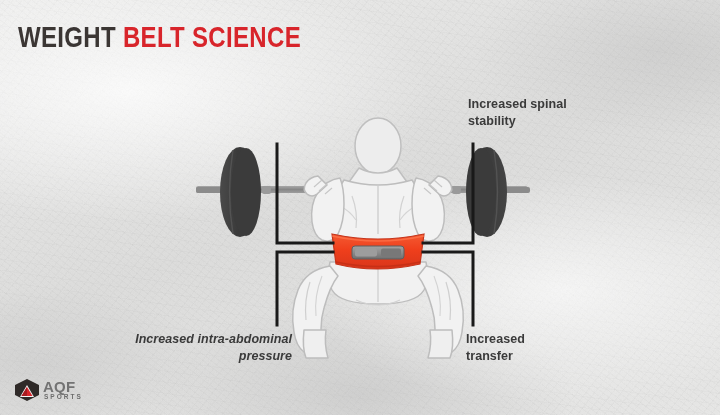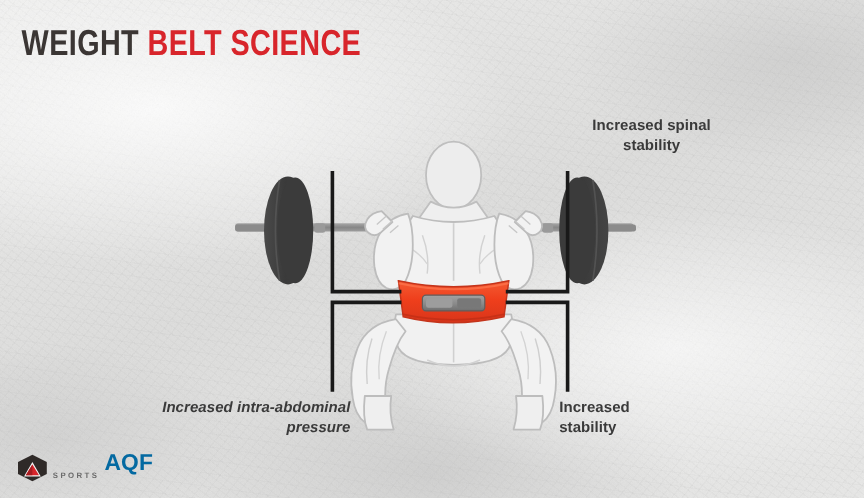--- a/index.html
+++ b/index.html
@@ -59,44 +59,43 @@
   .callout {
     position: absolute;
     font-size: 12.5px;
     line-height: 17px;
     color: #3a3a3a;
     font-weight: 600;
     letter-spacing: 0.05px;
     white-space: pre-line;
   }
   #label-force     { left: 180px; top: 96px;  width: 120px; text-align: center; }
-  #label-spinal    { left: 468px; top: 96px;  width: 150px; text-align: center;  }
+  #label-spinal    { left: 468px; top: 96px;  width: 150px; text-align: left;  }
   #label-pressure  { left: 84px;  top: 331px; width: 208px; text-align: right; font-style: italic; }
   #label-stability { left: 466px; top: 331px; width: 130px; text-align: left;  }
   
   #lines { position: absolute; inset: 0; }
   
   #logo {
     position: absolute;
     left: 14px;
     top: 378px;
     width: 92px;
     height: 26px;
   }
   #logo .mark { position: absolute; left: 0; top: 0; }
   #logo .txt-main {
     position: absolute;
     left: 29px;
     top: 1px;
-    font-size: 19px;
+    font-size: 15px;
     line-height: 15px;
     font-weight: 700;
-    color: #0369a1;
+    color: #737373;
     letter-spacing: 0.2px;
-    margin-left: 44px;
   }
   #logo .txt-sub {
     position: absolute;
     left: 30px;
     top: 15px;
     font-size: 6.5px;
     line-height: 8px;
     font-weight: 700;
     color: #6c6c6c;
     letter-spacing: 2.0px;
@@ -286,21 +285,21 @@
   </svg>
 
 
   <div class="callout" id="label-spinal">Increased spinal
 stability</div>
 
   <div class="callout" id="label-pressure">Increased intra-abdominal
 pressure</div>
 
   <div class="callout" id="label-stability">Increased
-stability</div>
+transfer</div>
 
   <div id="logo">
     <svg class="mark" width="26" height="24" aria-hidden="true">
       <path d="M13 1 L25 7 L25 17 L13 23 L1 17 L1 7 Z" fill="#2f2a28"></path>
       <path d="M13 7 L20 19 L6 19 Z" fill="#ffffff" opacity="0.95"></path>
       <path d="M13 9 L18.5 18 L7.5 18 Z" fill="#d8252b"></path>
       <path d="M13 9 L13 18 L7.5 18 Z" fill="#a81b20"></path>
     </svg>
     <div class="txt-main">AQF</div>
     <div class="txt-sub">SPORTS</div>

